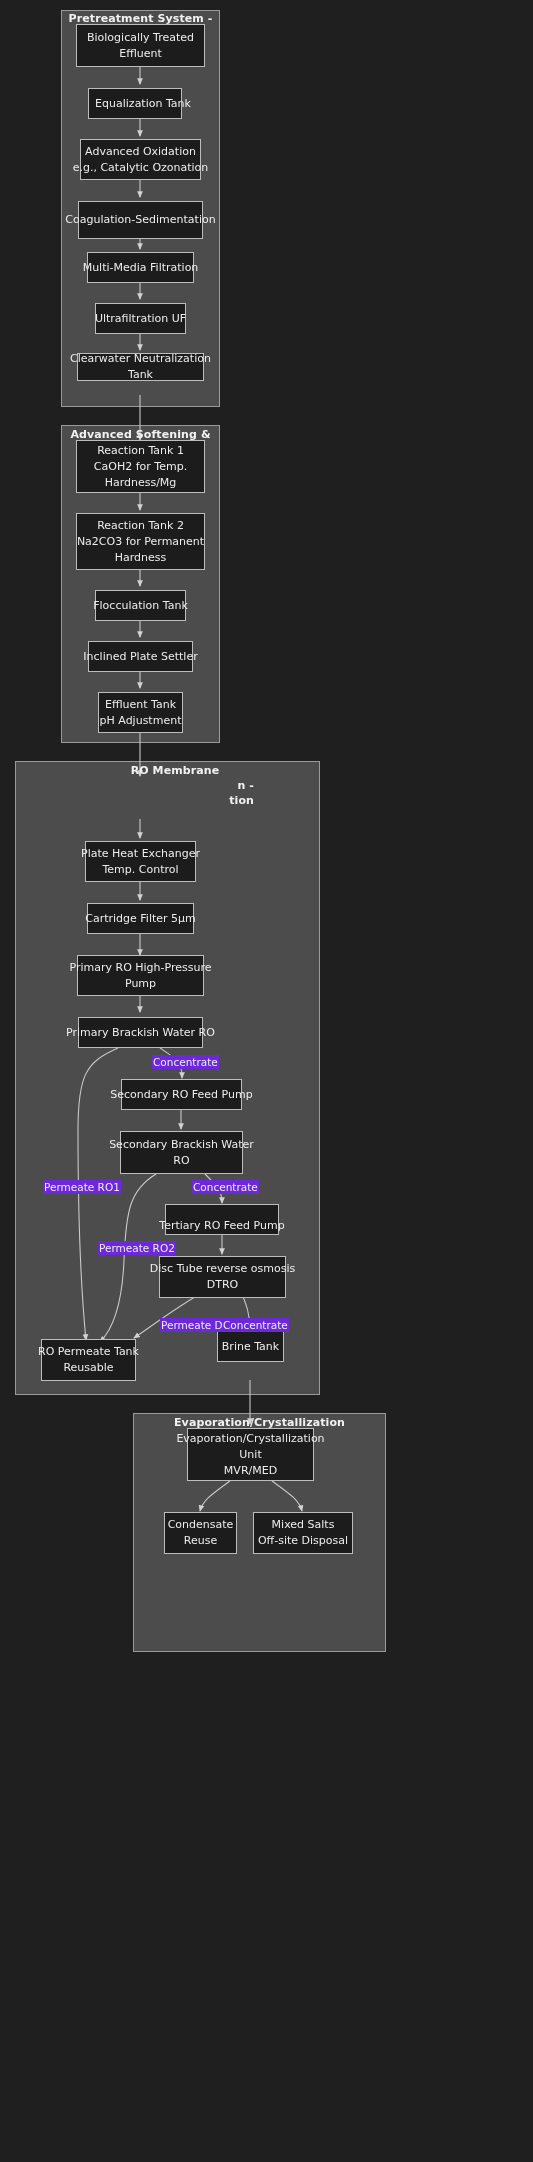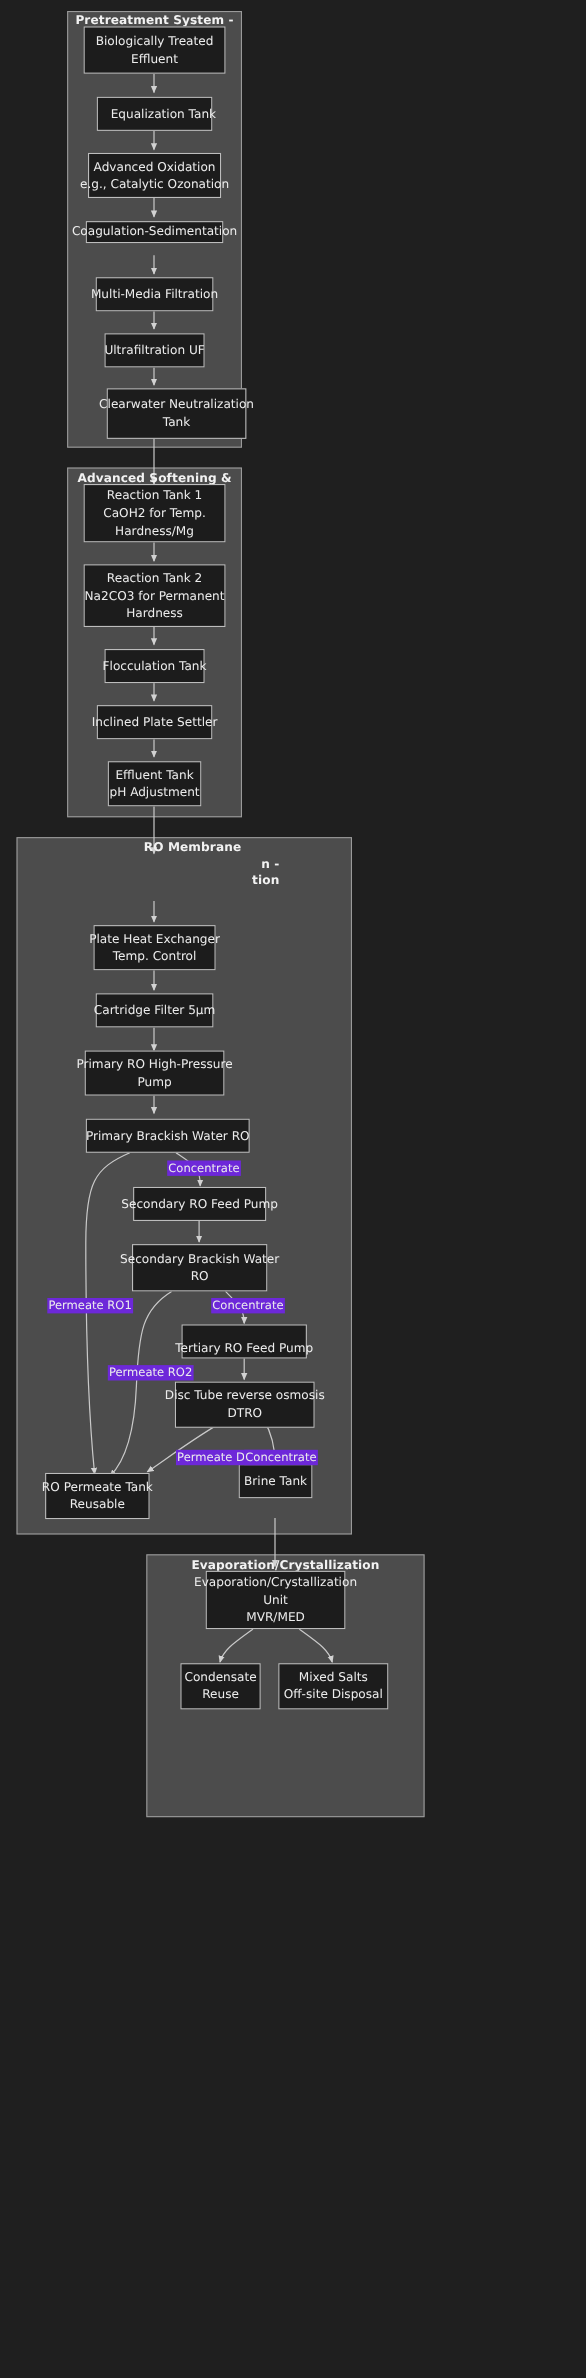--- a/index.html
+++ b/index.html
@@ -132,42 +132,42 @@
 
   <div class="cluster-title" style="left:133px;top:1415px;width:253px;">
     <span class="ln">Evaporation/Crystallization</span>
   </div>
 
   <div class="node" style="left:76px;top:24px;width:129px;height:43px;">
     <span class="ln">Biologically Treated</span>
     <span class="ln">Effluent</span>
   </div>
 
-  <div class="node" style="left:88px;top:88px;width:105px;height:31px;padding-left:16px;">
+  <div class="node" style="left:88px;top:88px;width:94px;height:31px;padding-left:16px;">
     <span class="ln">Equalization Tank</span>
   </div>
 
   <div class="node" style="left:80px;top:139px;width:121px;height:41px;">
     <span class="ln">Advanced Oxidation</span>
     <span class="ln">e.g., Catalytic Ozonation</span>
   </div>
 
-  <div class="node" style="left:78px;top:201px;width:125px;height:20px;">
+  <div class="node" style="left:78px;top:201px;width:125px;height:38px;">
     <span class="ln">Coagulation-Sedimentation</span>
   </div>
 
   <div class="node" style="left:87px;top:252px;width:107px;height:31px;">
     <span class="ln">Multi-Media Filtration</span>
   </div>
 
   <div class="node" style="left:95px;top:303px;width:91px;height:31px;">
     <span class="ln">Ultrafiltration UF</span>
   </div>
 
-  <div class="node" style="left:77px;top:353px;width:127px;height:46px;margin-left:20px;">
+  <div class="node" style="left:77px;top:353px;width:127px;height:28px;">
     <span class="ln">Clearwater Neutralization</span>
     <span class="ln">Tank</span>
   </div>
 
   <div class="node" style="left:76px;top:440px;width:129px;height:53px;">
     <span class="ln">Reaction Tank 1</span>
     <span class="ln">CaOH2 for Temp.</span>
     <span class="ln">Hardness/Mg</span>
   </div>
 
@@ -198,21 +198,21 @@
 
   <div class="node" style="left:87px;top:903px;width:107px;height:31px;">
     <span class="ln">Cartridge Filter 5µm</span>
   </div>
 
   <div class="node" style="left:77px;top:955px;width:127px;height:41px;">
     <span class="ln">Primary RO High-Pressure</span>
     <span class="ln">Pump</span>
   </div>
 
-  <div class="node" style="left:78px;top:1017px;width:149px;height:31px;">
+  <div class="node" style="left:78px;top:1017px;width:125px;height:31px;">
     <span class="ln">Primary Brackish Water RO</span>
   </div>
 
   <div class="node" style="left:121px;top:1079px;width:121px;height:31px;">
     <span class="ln">Secondary RO Feed Pump</span>
   </div>
 
   <div class="node" style="left:120px;top:1131px;width:123px;height:43px;">
     <span class="ln">Secondary Brackish Water</span>
     <span class="ln">RO</span>

